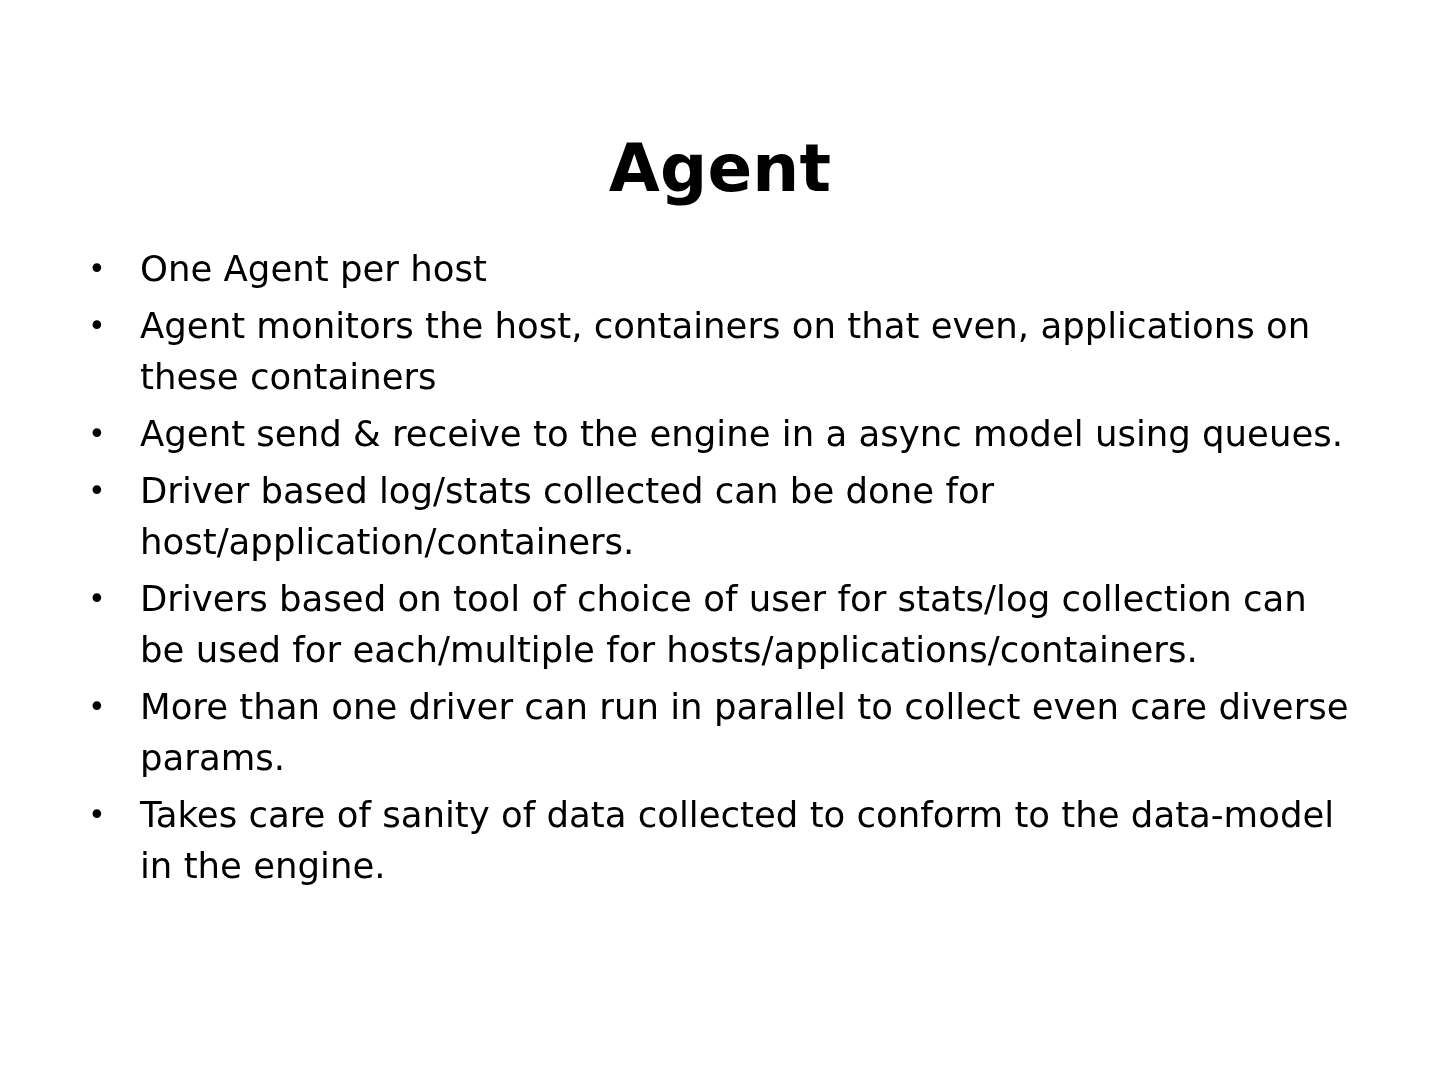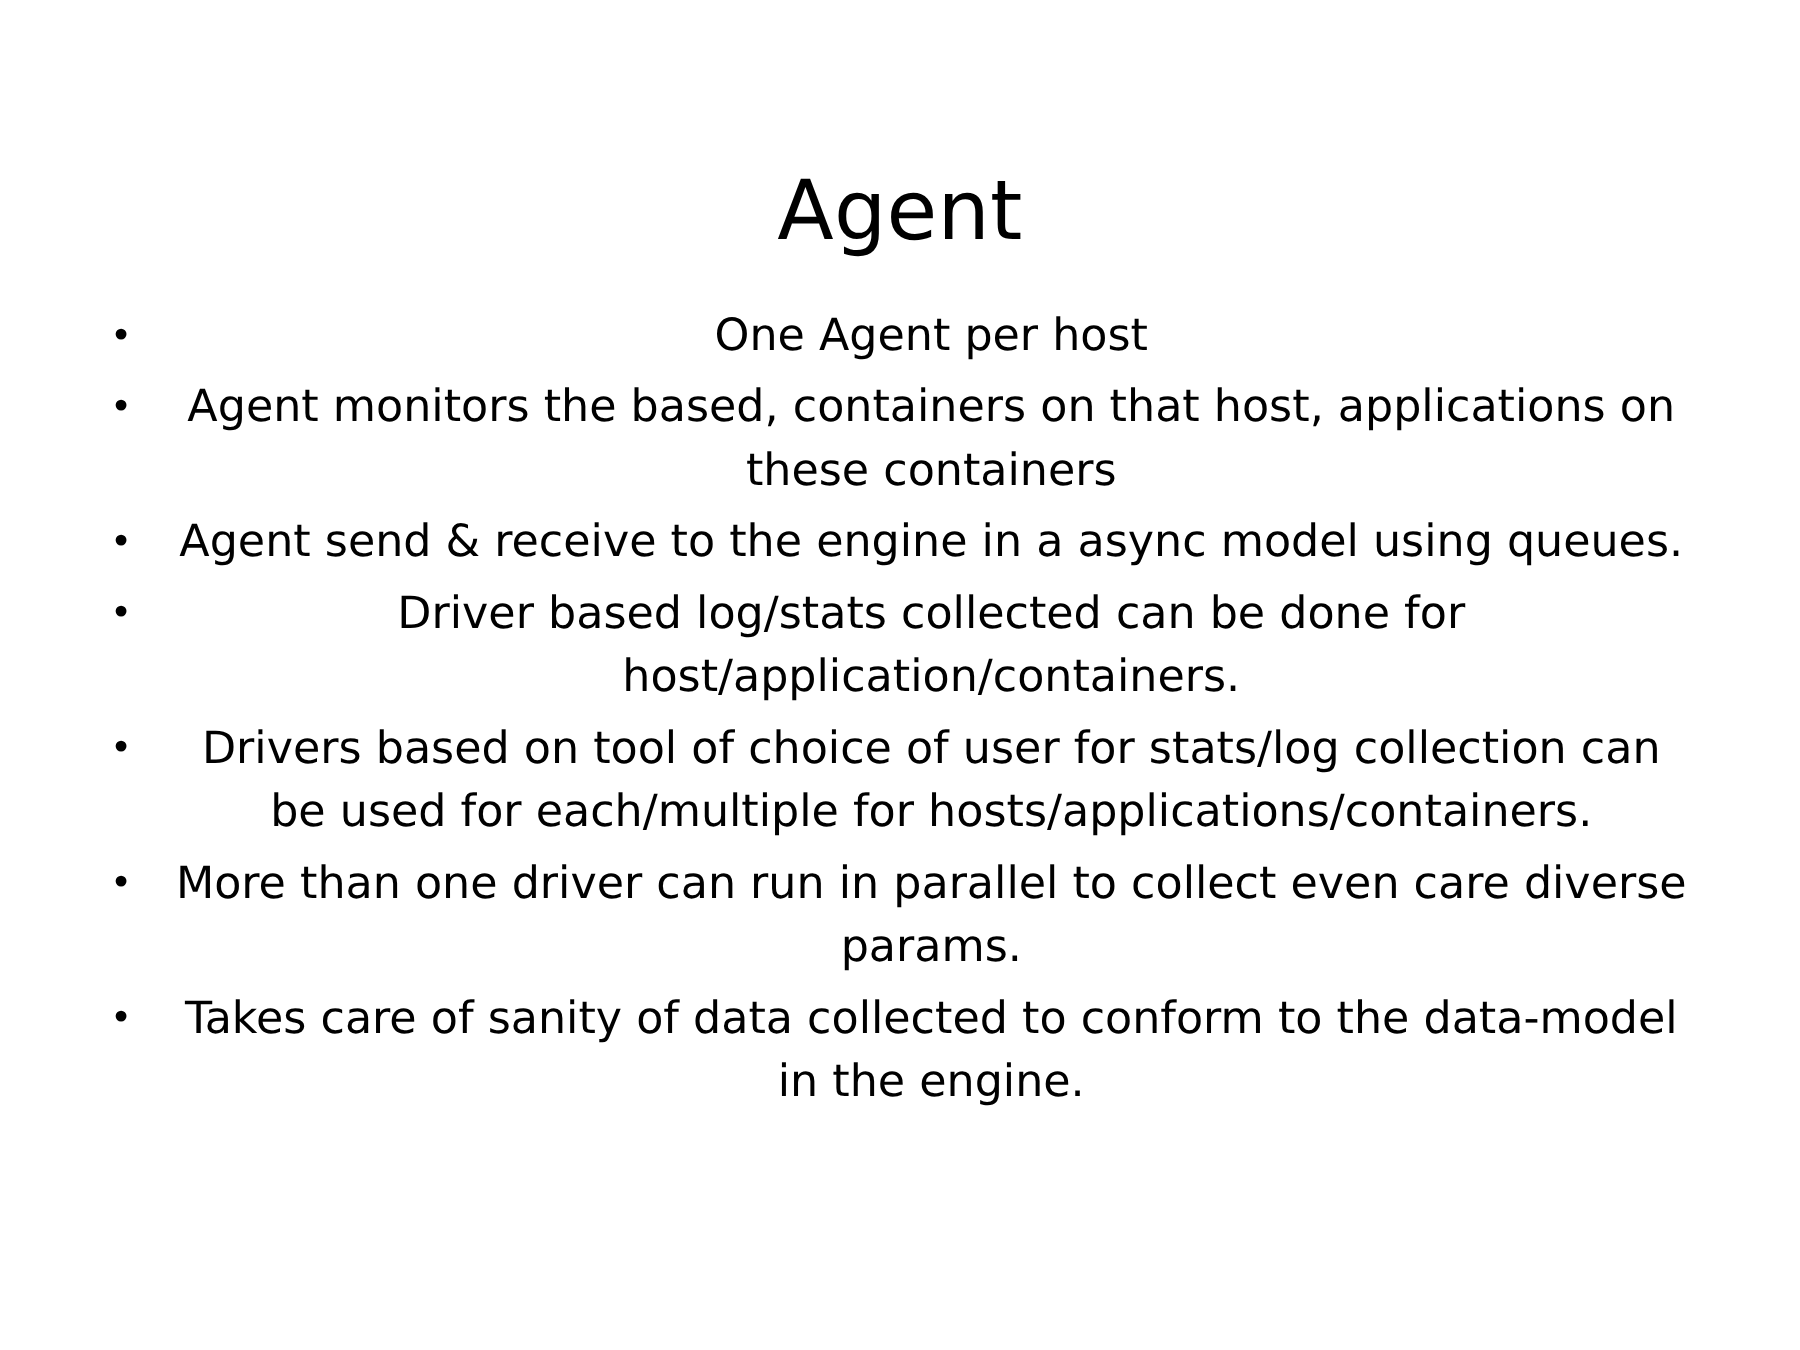--- a/index.html
+++ b/index.html
@@ -22,21 +22,21 @@
 
   
   .slide-title {
     position: absolute;
     left: 0;
     top: 92px;
     width: 1440px;
     text-align: center;
     font-family: "DejaVu Sans", "Liberation Sans", sans-serif;
     font-size: 66px;
-    font-weight: 400;
+    font-weight: 700;
     line-height: 1.0;
     letter-spacing: 0.2px;
     color: #000000;
     white-space: nowrap;
   }
 
   
   .body-list {
     position: absolute;
     left: 82px;
@@ -72,40 +72,39 @@
     height: 51px;
     line-height: 51px;
     font-size: 30px;
     text-align: left;
     color: #000000;
     user-select: none;
   }
 
   .bullet-text {
     display: block;
-    text-align: center;
   }
 </style>
 </head>
 <body>
 
 <div class="slide">
 
   <h1 class="slide-title">Agent</h1>
 
   <ul class="body-list">
 
     <li class="bullet-row">
       <span class="bullet-marker">•</span>
       <span class="bullet-text">One Agent per host</span>
     </li>
 
     <li class="bullet-row">
       <span class="bullet-marker">•</span>
-      <span class="bullet-text">Agent monitors the based, containers on that host, applications on these containers</span>
+      <span class="bullet-text">Agent monitors the host, containers on that even, applications on these containers</span>
     </li>
 
     <li class="bullet-row">
       <span class="bullet-marker">•</span>
       <span class="bullet-text">Agent send &amp; receive to the engine in a async model using queues.</span>
     </li>
 
     <li class="bullet-row">
       <span class="bullet-marker">•</span>
       <span class="bullet-text">Driver based log/stats collected can be done for host/application/containers.</span>

